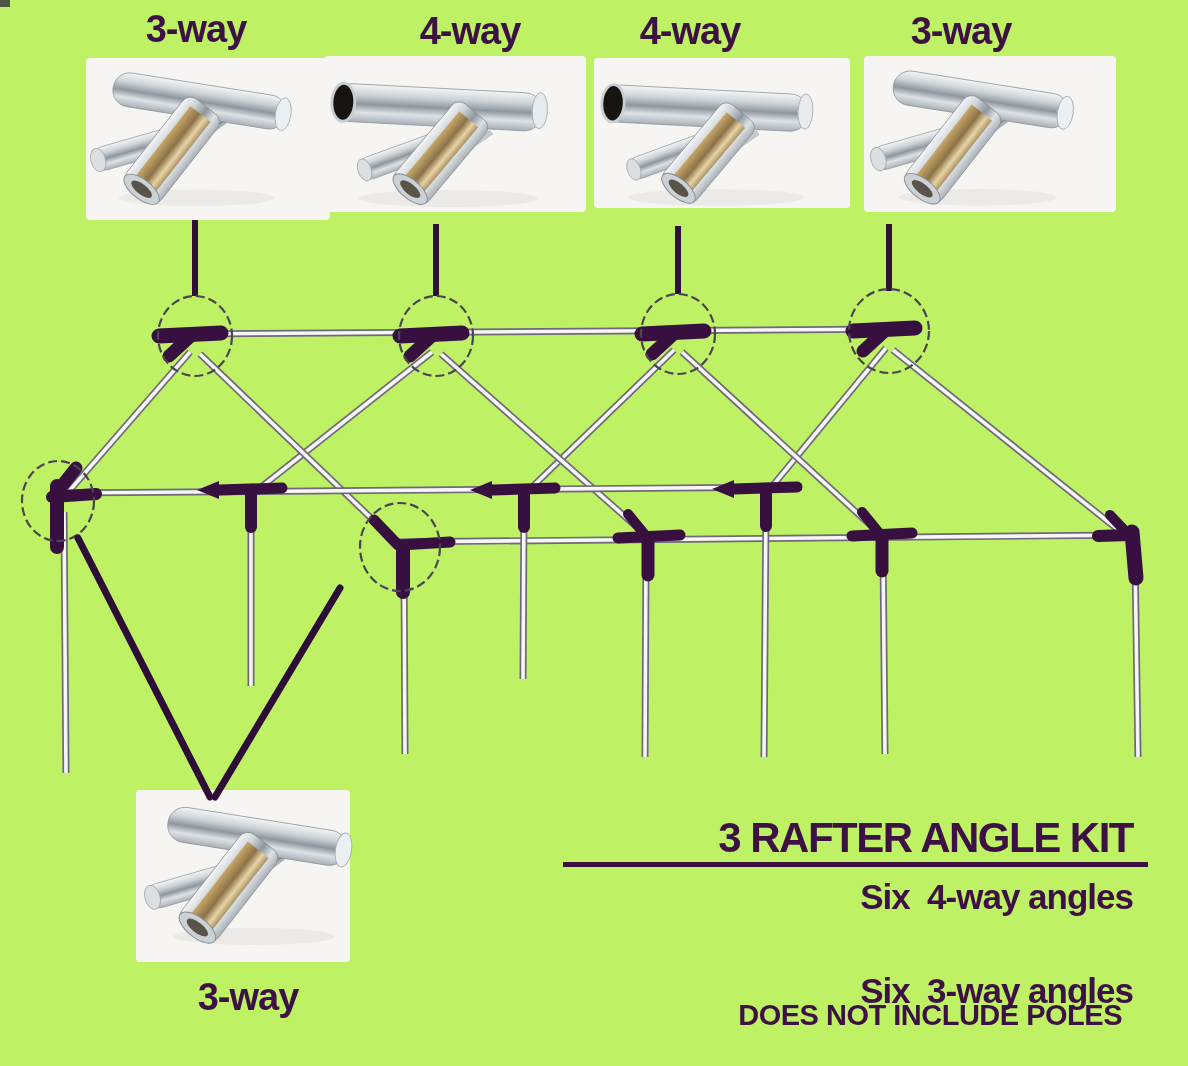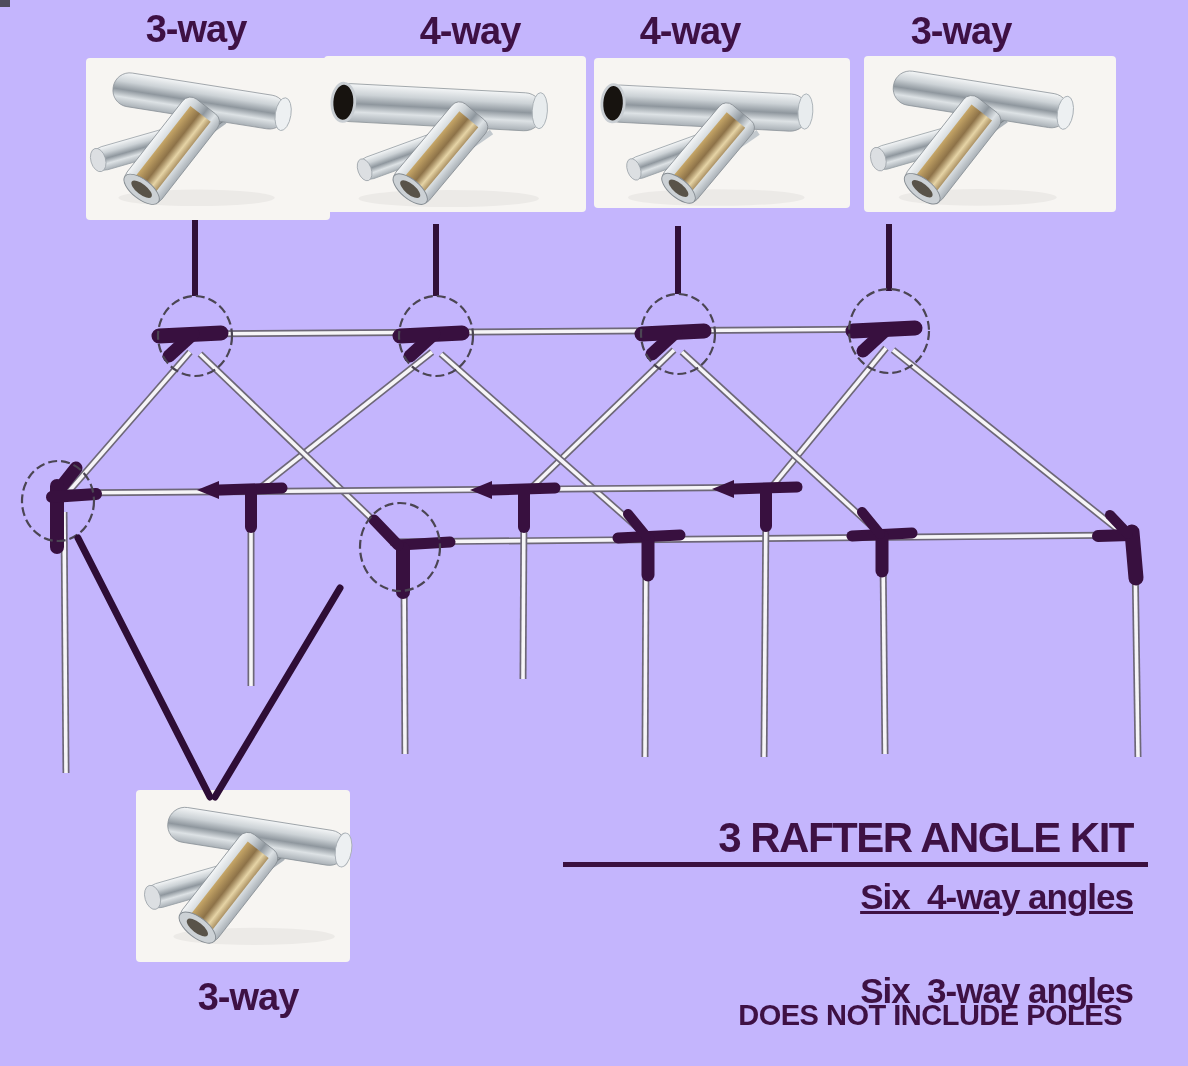--- a/index.html
+++ b/index.html
@@ -1,17 +1,17 @@
 <!DOCTYPE html>
 <html><head>
 <meta charset="utf-8">
 <style>
   html,body{margin:0;padding:0;background:#ffffff;}
   .stage{
-    position:relative;width:1188px;height:1066px;background:#c4b5fd;
+    position:relative;width:1188px;height:1066px;background:#bef264;
     font-family:"Liberation Sans","DejaVu Sans",sans-serif;overflow:hidden;
   }
   .stage svg{position:absolute;left:0;top:0;}
   .fit-label{
     position:absolute;transform:translateX(-50%);
     font-size:38px;font-weight:800;letter-spacing:-1px;
     color:#3e1144;white-space:nowrap;line-height:1;
   }
   .kit-title{
     position:absolute;left:563px;top:817px;width:570px;text-align:right;
@@ -268,16 +268,16 @@
   </svg>
 
   <div class="fit-label" style="left:196px;top:10px;">3-way</div>
   <div class="fit-label" style="left:470px;top:12px;">4-way</div>
   <div class="fit-label" style="left:690px;top:12px;">4-way</div>
   <div class="fit-label" style="left:961px;top:12px;">3-way</div>
   <div class="fit-label" style="left:248px;top:978px;">3-way</div>
 
   <div class="kit-title">3 RAFTER ANGLE KIT</div>
   <div class="kit-underline"></div>
-  <div class="kit-line" style="top:879px;text-decoration:underline;">Six  4-way angles</div>
+  <div class="kit-line" style="top:879px;">Six  4-way angles</div>
   <div class="kit-line" style="top:925px;margin-top:48px;">Six  3-way angles</div>
   <div class="kit-note">DOES NOT INCLUDE POLES</div>
 </div>
 
 </body></html>

